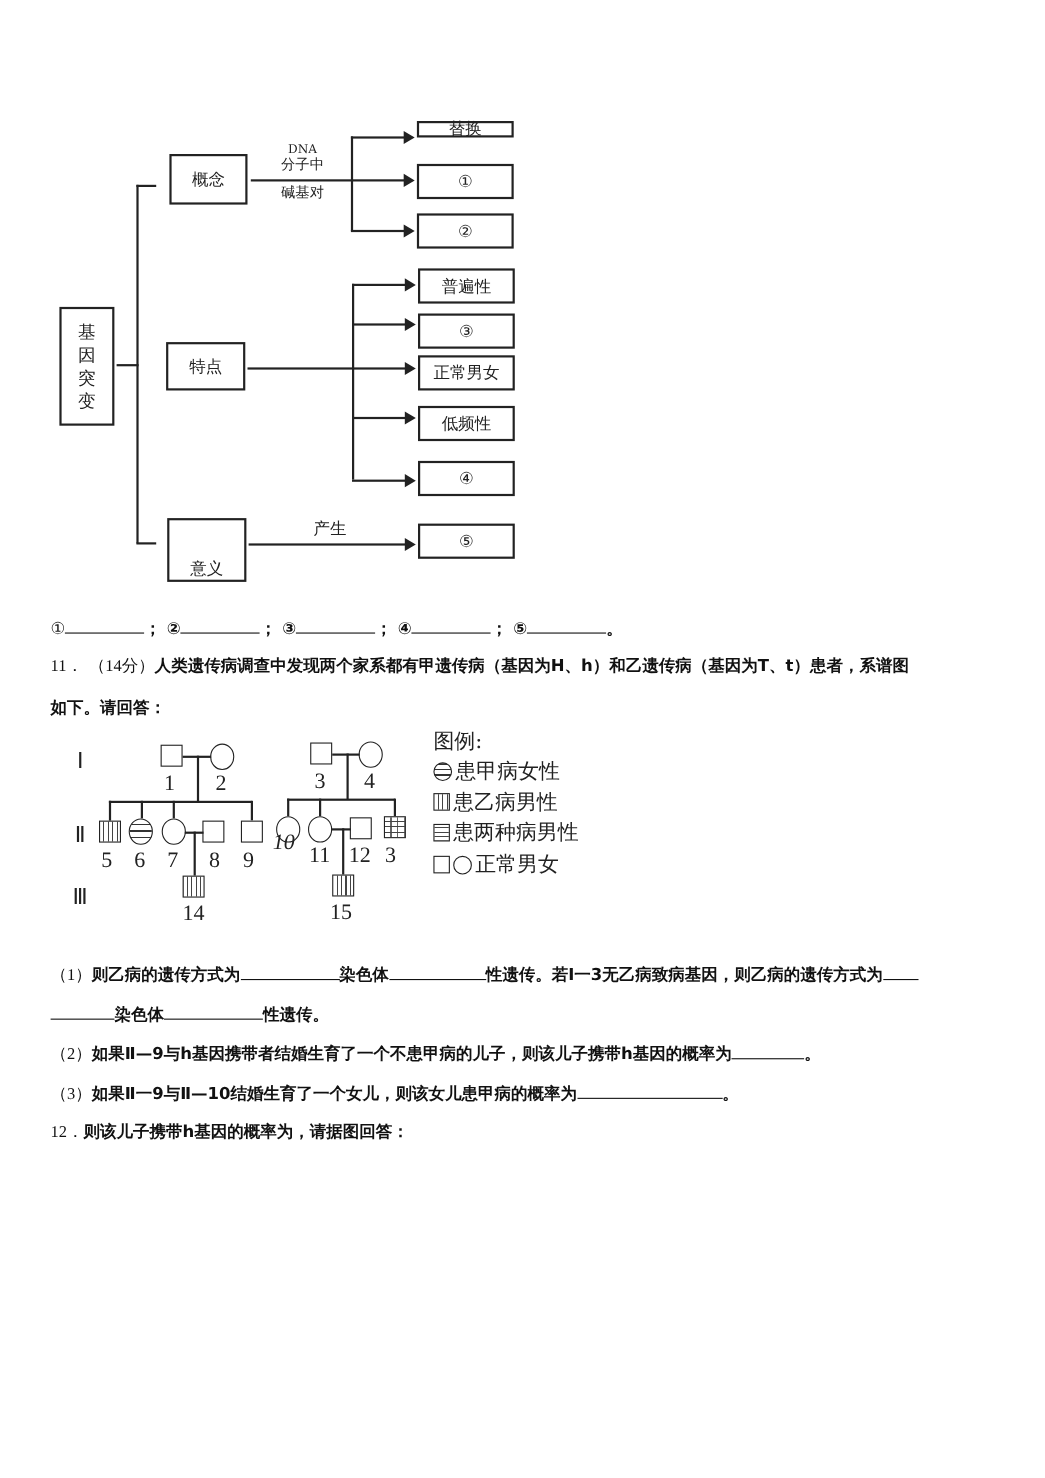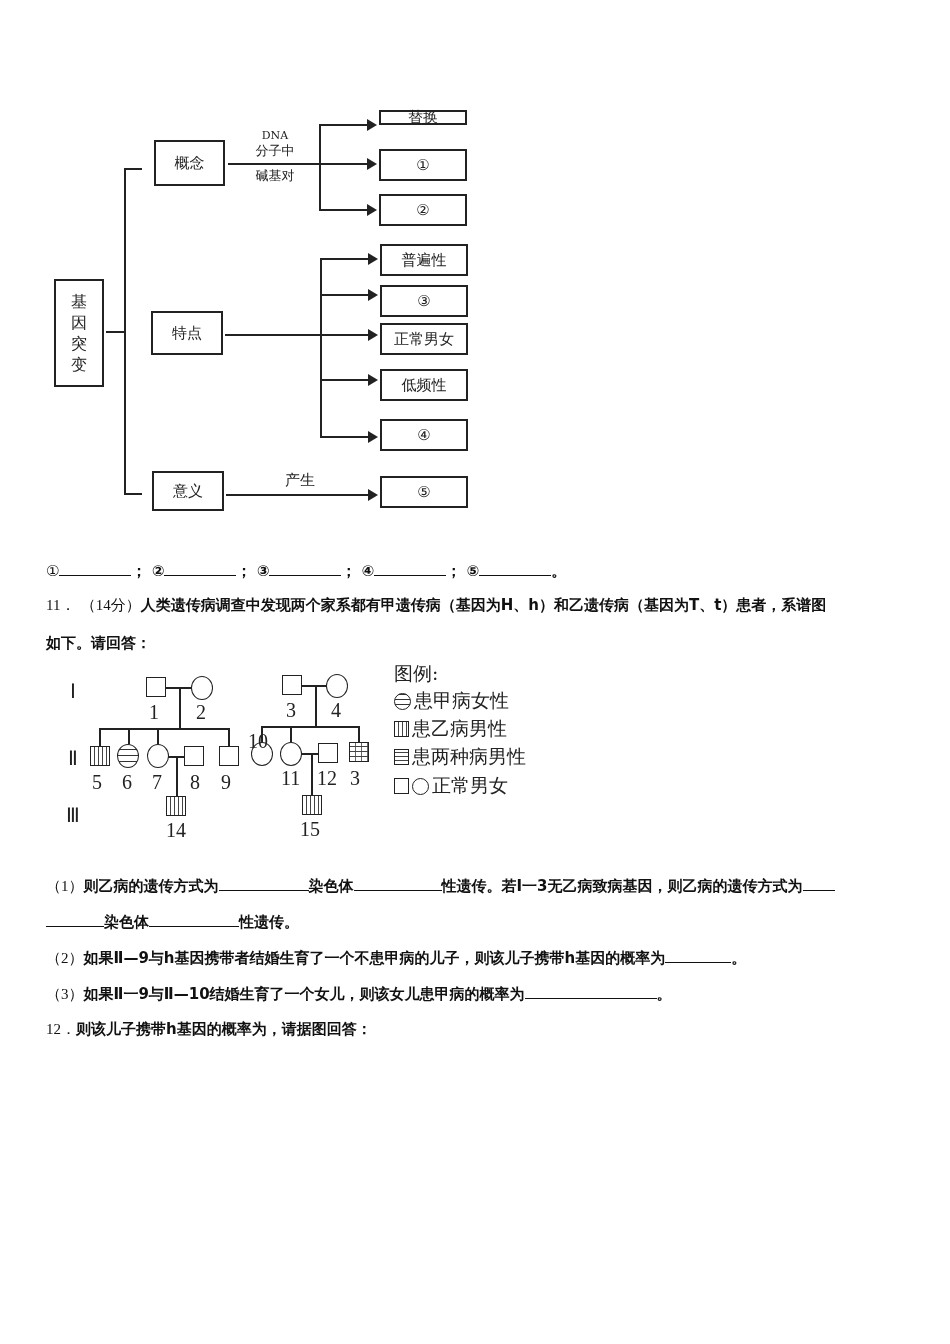--- a/index.html
+++ b/index.html
@@ -96,21 +96,21 @@
   <div class="box" style="left:380px; top:323px; width:88px; height:32px;">
     <span>正常男女</span>
   </div>
   <div class="box" style="left:380px; top:369px; width:88px; height:32px;">
     <span>低频性</span>
   </div>
   <div class="box" style="left:380px; top:419px; width:88px; height:32px;">
     <span>④</span>
   </div>
 
-  <div class="box" style="left:152px; top:471px; width:72px; height:40px;">
+  <div class="box" style="left:152px; top:471px; width:72px; height:58px;align-items:flex-end;">
     <span>意义</span>
   </div>
   <div class="lbl" style="left:270px; top:472px; width:60px; font-size:15px;">产生</div>
   <div class="hline" style="left:226px; top:494px; width:144px;"></div>
   <div class="arrowhead" style="left:368px; top:489px;"></div>
   <div class="box" style="left:380px; top:476px; width:88px; height:32px;">
     <span>⑤</span>
   </div>
 </div>
 
@@ -174,21 +174,21 @@
   <div class="pl" style="left:358px; top:726px; width:1.6px; height:16px;"></div>
   <div class="ped-label" style="left:286px; top:699px;">3</div>
   <div class="ped-label" style="left:331px; top:699px;">4</div>
 
   <div class="ci" style="left:251px; top:742px;"></div>
   <div class="ci" style="left:280px; top:742px;"></div>
   <div class="sq" style="left:318px; top:743px;"></div>
   <div class="sq grid" style="left:349px; top:742px;"></div>
   <div class="pl" style="left:301px; top:753px; width:18px; height:1.6px;"></div>
   <div class="pl" style="left:311px; top:753px; width:1.6px; height:42px;"></div>
-  <div class="ped-label" style="left:248px; top:730px;">10</div>
+  <div class="ped-label" style="left:248px; top:755px;font-style:italic;">10</div>
   <div class="ped-label" style="left:281px; top:767px;">11</div>
   <div class="ped-label" style="left:317px; top:767px;">12</div>
   <div class="ped-label" style="left:350px; top:767px;">3</div>
 
   <div class="sq vstripe" style="left:302px; top:795px;"></div>
   <div class="ped-label" style="left:300px; top:818px;">15</div>
 
   <div class="legend-row" style="top:661px;">
     <span>图例:</span>
   </div>

